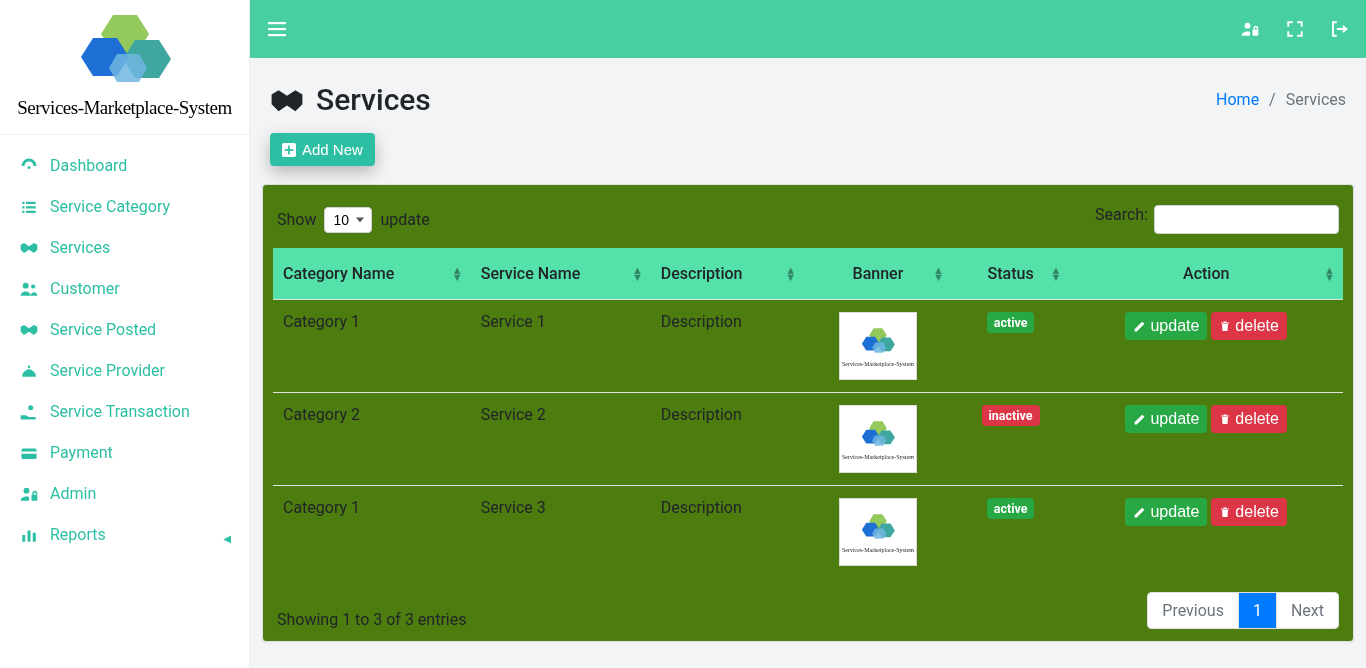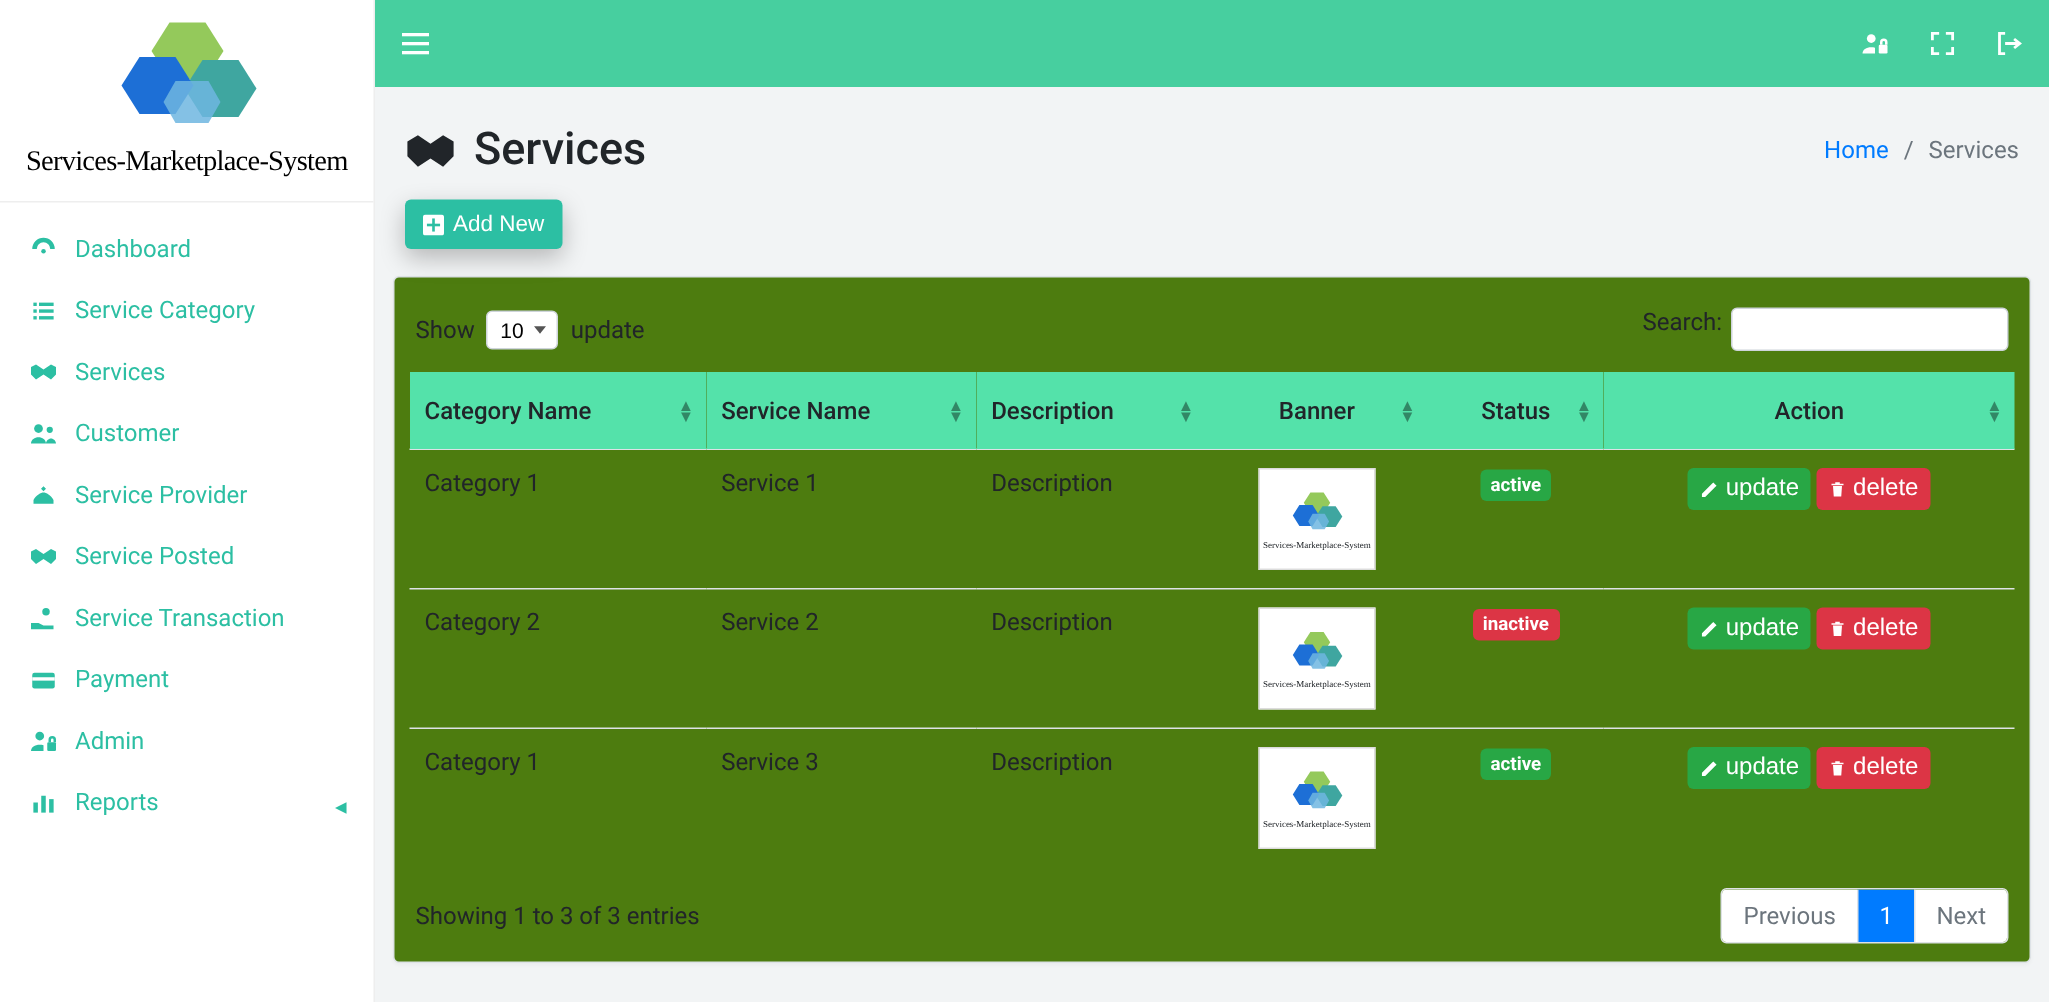--- a/index.html
+++ b/index.html
@@ -46,21 +46,21 @@
   table.dt tbody td.center { text-align: center; }
   .banner-img { width: 78px; height: 68px; border: 1px solid #dcdcdc; display: inline-flex; flex-direction: column; align-items: center; justify-content: center; background: #fff; }
   .banner-img svg { width: 44px; height: 34px; }
   .banner-img .btxt { font-size: 6px; font-family: Georgia, serif; margin-top: 2px; }
   .badge { display: inline-block; font-size: 12.5px; font-weight: 700; padding: 3px 7px; border-radius: 4px; color: #fff; text-align: right; }
   .badge.active { background: #28a745; }
   .badge.inactive { background: #dc3545; }
   .btn-sm { border: none; color: #fff; font-size: 16px; padding: 5px 8px; border-radius: 4px; cursor: pointer; display: inline-flex; align-items: center; gap: 4px; }
   .btn-update { background: #28a745; }
   .btn-delete { background: #dc3545; }
-  .dt-footer { display: flex; justify-content: space-between; align-items: center; margin-top: 14px; padding: 0 4px; font-size: 16px; }
+  .dt-footer { display: flex; justify-content: space-between; align-items: flex-end; margin-top: 14px; padding: 0 4px; font-size: 16px; }
   .pagination { display: flex; border: 1px solid #dee2e6; border-radius: 4px; overflow: hidden; }
   .pagination .page { padding: 8px 14px; color: #6c757d; border-left: 1px solid #dee2e6; cursor: pointer; background: #fff; font-size: 16px; }
   .pagination .page:first-child { border-left: none; }
   .pagination .page.active { background: #007bff; color: #fff; }
   svg { display: block; }
 </style>
 </head>
 <body>
 
 <div class="app">
@@ -120,34 +120,34 @@
                 <path d="M2 18c0-3 3-5 6-5s6 2 6 5zM14 18c0-2 2-4 4-4s4 2 4 4z"></path>
               </svg>
             </span>
         <span>Customer</span>
           </a>
         </li>
       <li>
           <a href="#">
         <span class="icon">
               <svg width="20" height="18" viewBox="0 0 24 20" fill="currentColor">
+                <path d="M2 6l4-2 6 4 6-4 4 2v6l-4 4-6-4-6 4-4-4z"></path>
+              </svg>
+            </span>
+        <span>Service Posted</span>
+          </a>
+        </li>
+      <li>
+          <a href="#">
+        <span class="icon">
+              <svg width="20" height="18" viewBox="0 0 24 20" fill="currentColor">
                 <path d="M12 3l2 2-2 2-2-2zM4 14c2-4 6-6 8-6s6 2 8 6v3H4z"></path>
               </svg>
             </span>
         <span>Service Provider</span>
-          </a>
-        </li>
-      <li>
-          <a href="#">
-        <span class="icon">
-              <svg width="20" height="18" viewBox="0 0 24 20" fill="currentColor">
-                <path d="M2 6l4-2 6 4 6-4 4 2v6l-4 4-6-4-6 4-4-4z"></path>
-              </svg>
-            </span>
-        <span>Service Posted</span>
           </a>
         </li>
       <li>
           <a href="#">
         <span class="icon">
               <svg width="20" height="18" viewBox="0 0 24 20" fill="currentColor">
                 <circle cx="14" cy="5" r="3"></circle>
                 <path d="M2 14h6l4 2h8v3H2z"></path>
               </svg>
             </span>

